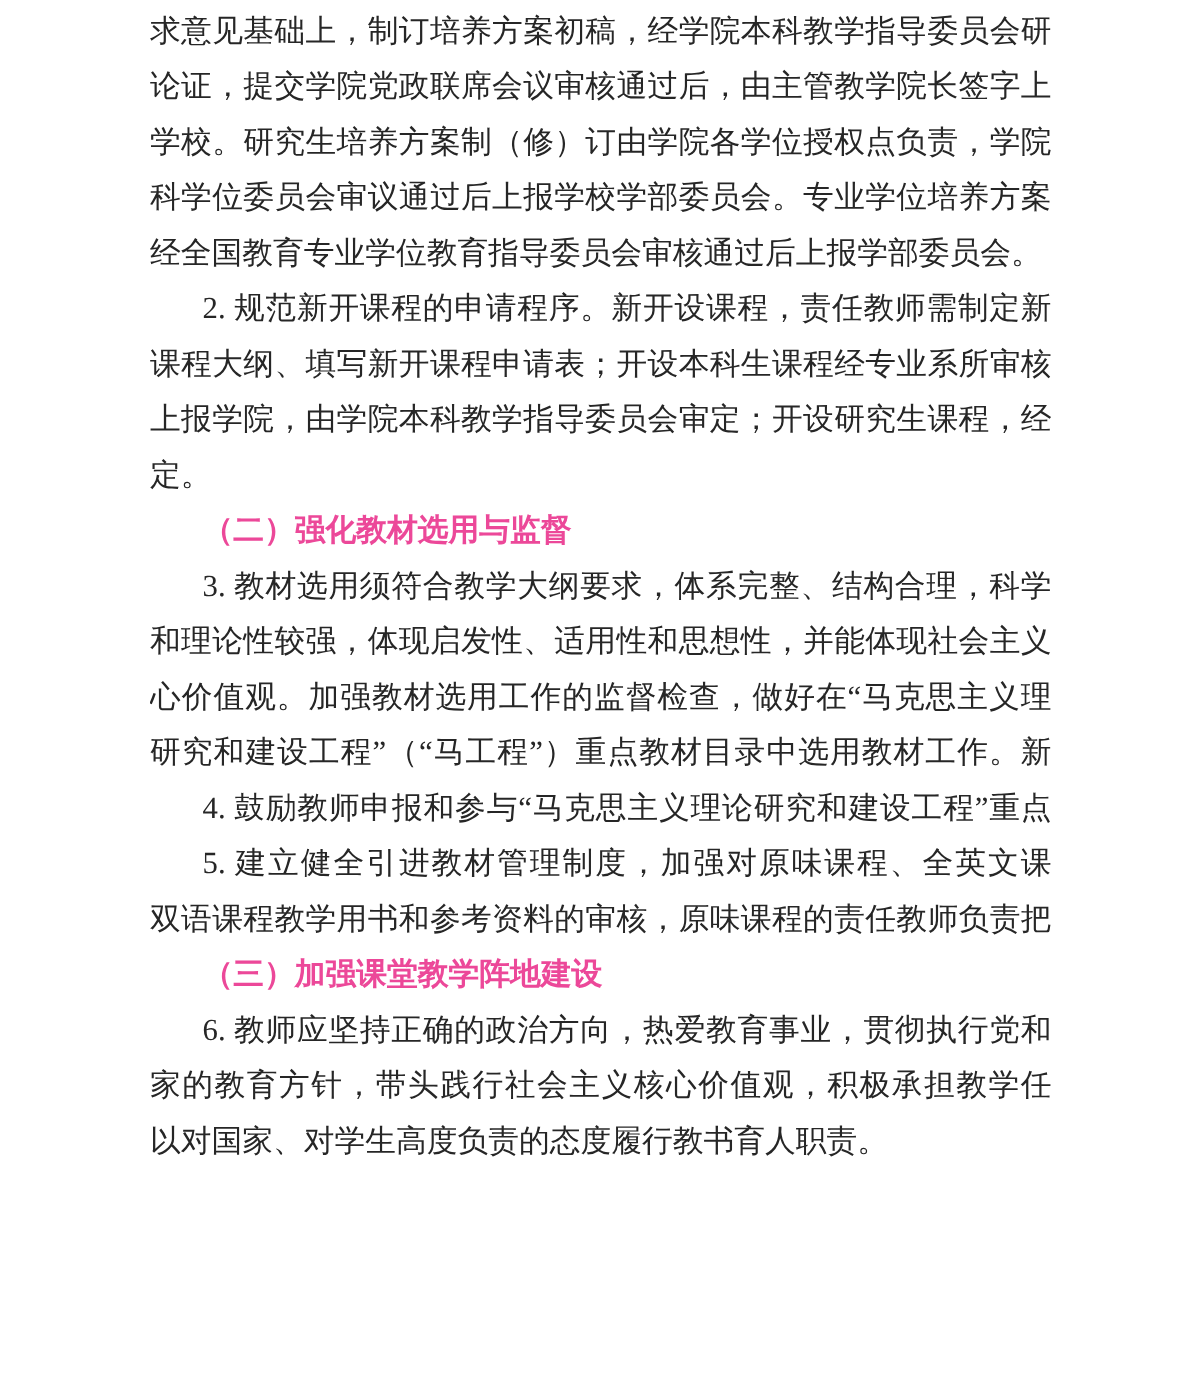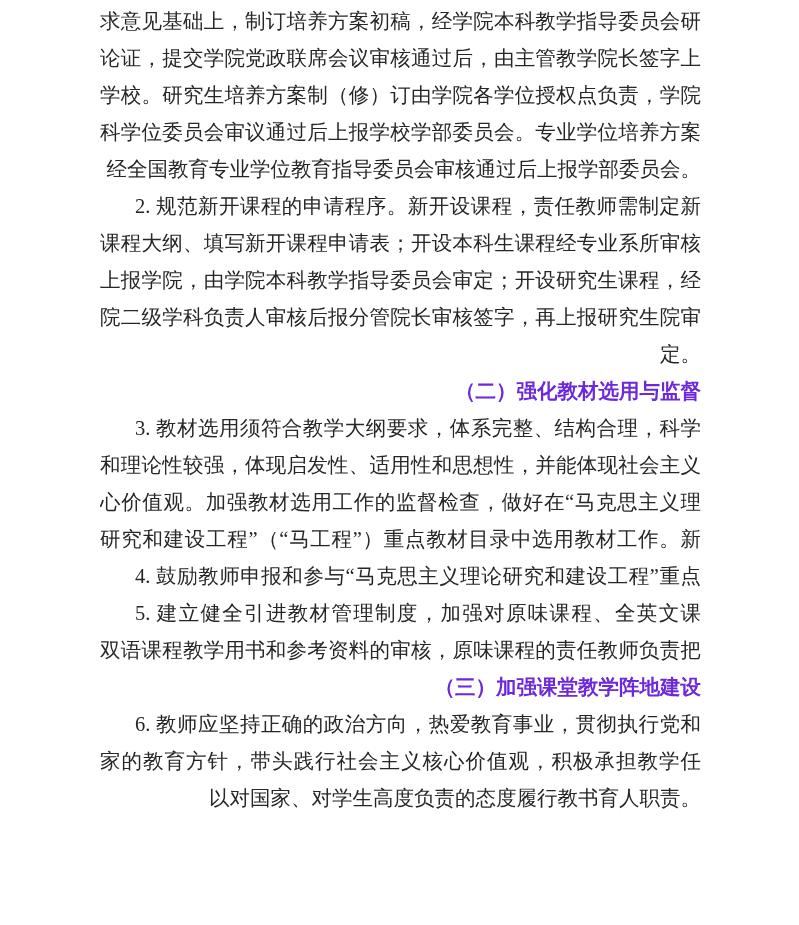--- a/index.html
+++ b/index.html
@@ -20,51 +20,50 @@
     left: 100px;
     top: 3px;
     width: 601px;
   }
   .line {
     height: 37px;
     line-height: 37px;
     font-size: 20.5px;
     color: #262626;
     white-space: nowrap;
-    text-align: right;
+    text-align: left;
   }
   .line.fill {
     white-space: normal;
     text-align: justify;
     text-align-last: justify;
     text-justify: inter-character;
     overflow: hidden;
   }
   .line.indent {
     text-indent: 35px;
   }
   .line.bold {
     font-weight: bold;
-    color: #6d28d9;
+    color: #ec4899;
   }
 </style>
 </head>
 <body>
 
 <div class="page">
   <div class="text-column">
       <div class="line fill">求意见基础上，制订培养方案初稿，经学院本科教学指导委员会研讨</div>
       <div class="line fill">论证，提交学院党政联席会议审核通过后，由主管教学院长签字上报</div>
       <div class="line fill">学校。研究生培养方案制（修）订由学院各学位授权点负责，学院学</div>
       <div class="line fill">科学位委员会审议通过后上报学校学部委员会。专业学位培养方案需</div>
       <div class="line">经全国教育专业学位教育指导委员会审核通过后上报学部委员会。</div>
       <div class="line fill indent">2. 规范新开课程的申请程序。新开设课程，责任教师需制定新开</div>
       <div class="line fill">课程大纲、填写新开课程申请表；开设本科生课程经专业系所审核后</div>
       <div class="line fill">上报学院，由学院本科教学指导委员会审定；开设研究生课程，经学</div>
-      <div class="line fill">院二级学科负责人审核后报分管院长审核签字，再上报研究生院审</div>
       <div class="line">定。</div>
       <div class="line indent bold">（二）强化教材选用与监督</div>
       <div class="line fill indent">3. 教材选用须符合教学大纲要求，体系完整、结构合理，科学性</div>
       <div class="line fill">和理论性较强，体现启发性、适用性和思想性，并能体现社会主义核</div>
       <div class="line fill">心价值观。加强教材选用工作的监督检查，做好在“马克思主义理论</div>
       <div class="line fill">研究和建设工程”（“马工程”）重点教材目录中选用教材工作。新开</div>
       <div class="line fill indent">4. 鼓励教师申报和参与“马克思主义理论研究和建设工程”重点</div>
       <div class="line fill indent">5. 建立健全引进教材管理制度，加强对原味课程、全英文课程、</div>
       <div class="line fill">双语课程教学用书和参考资料的审核，原味课程的责任教师负责把好</div>
       <div class="line indent bold">（三）加强课堂教学阵地建设</div>

